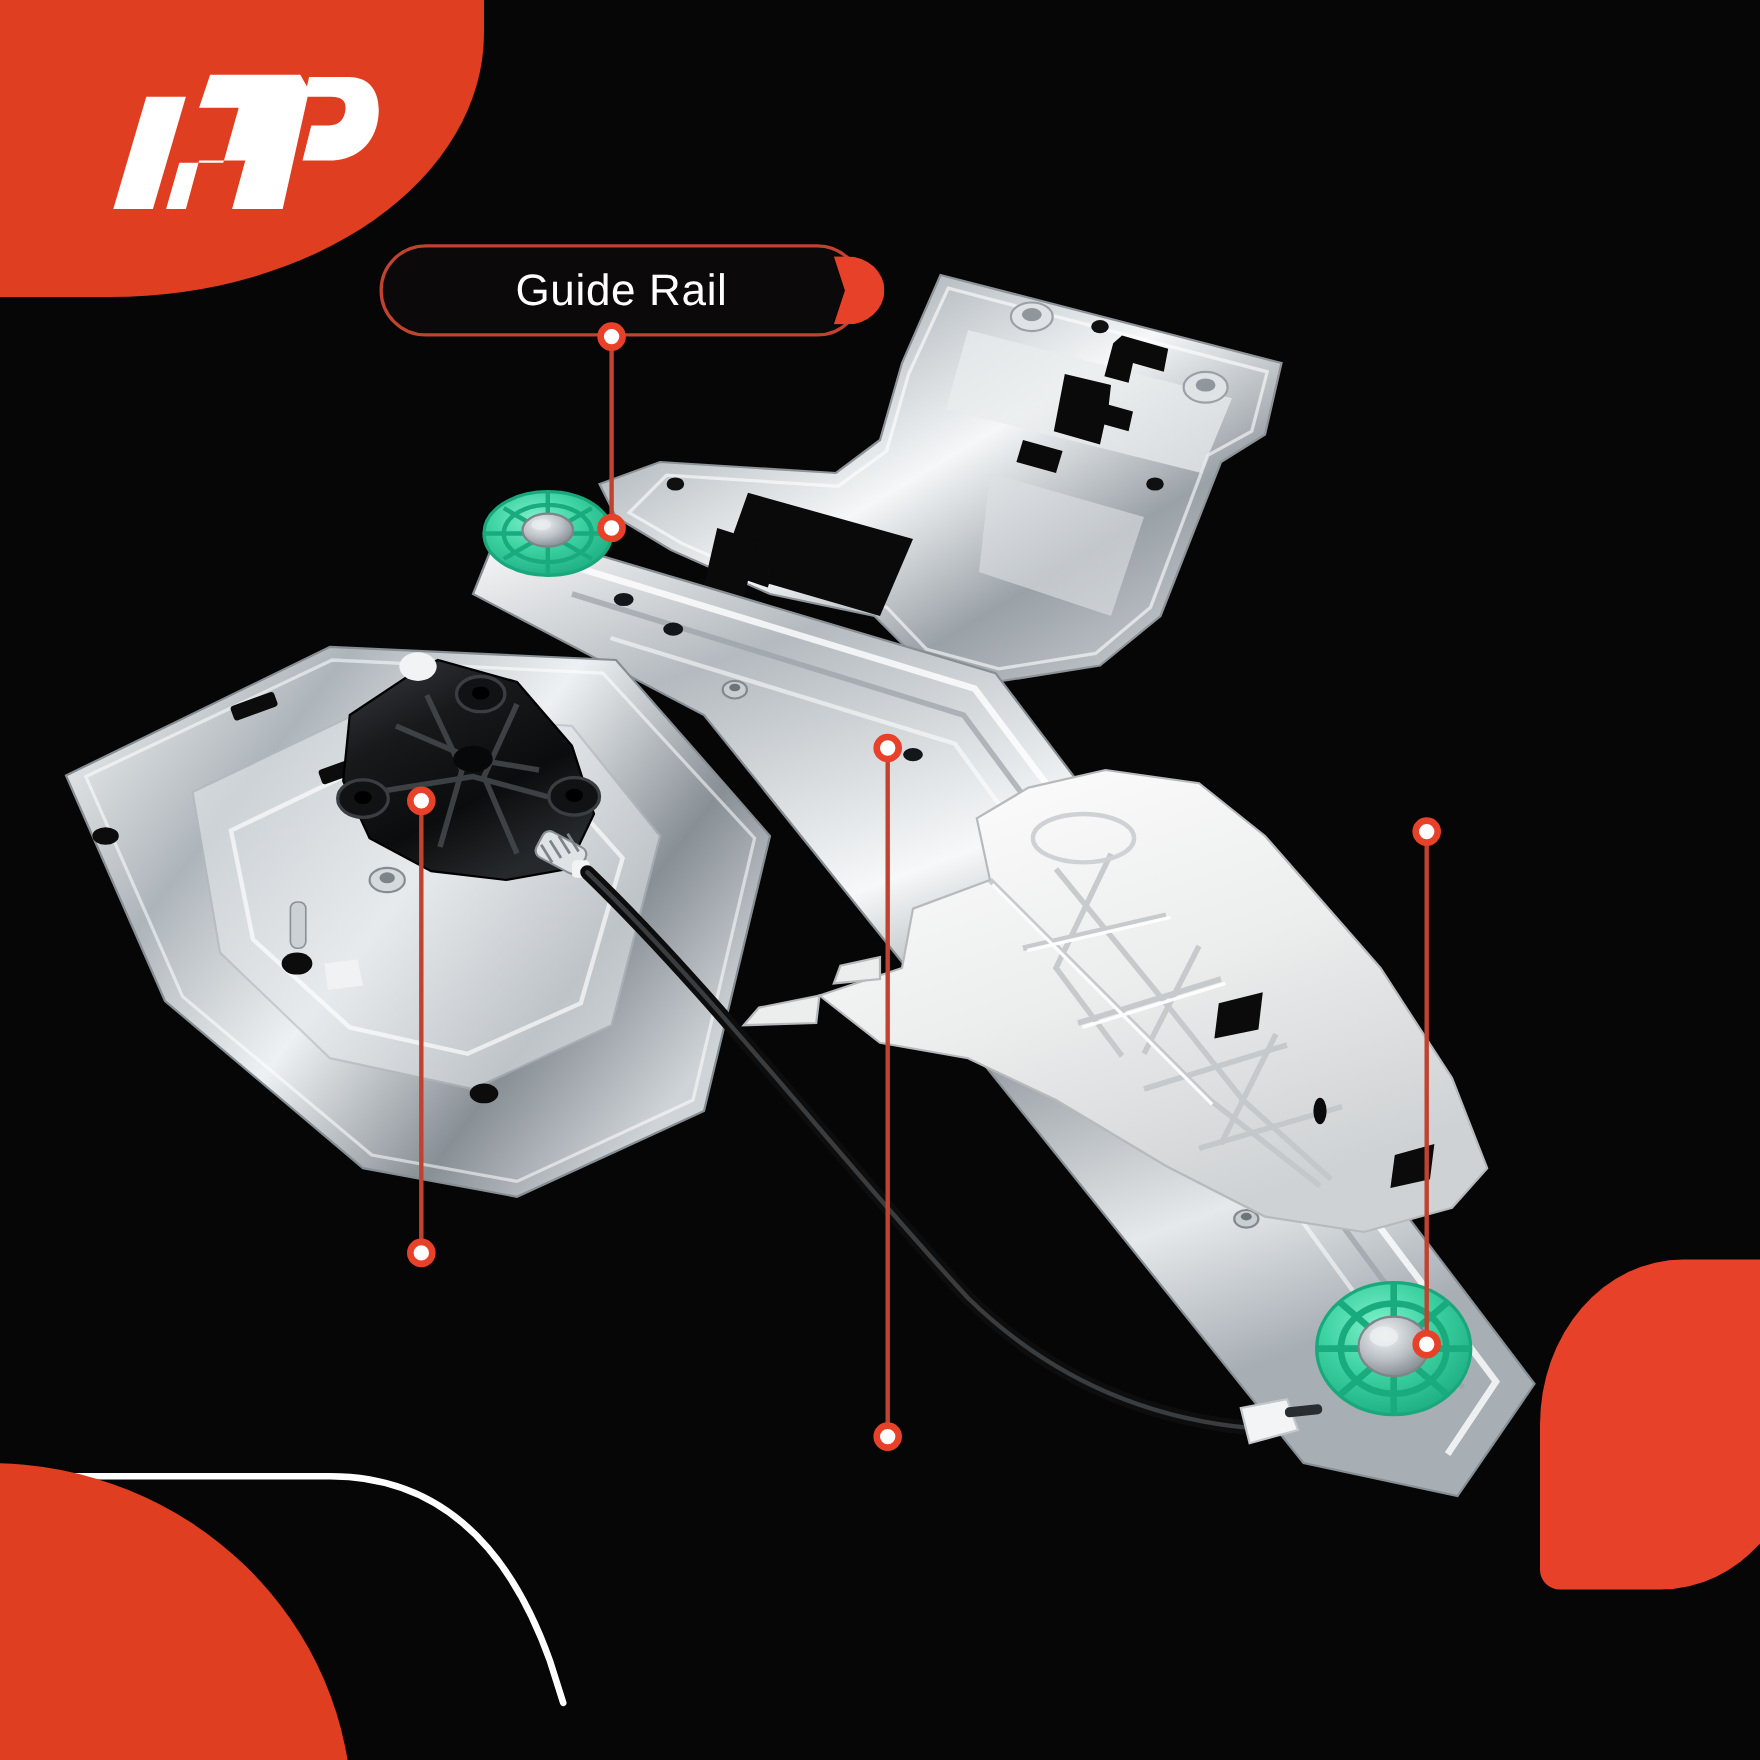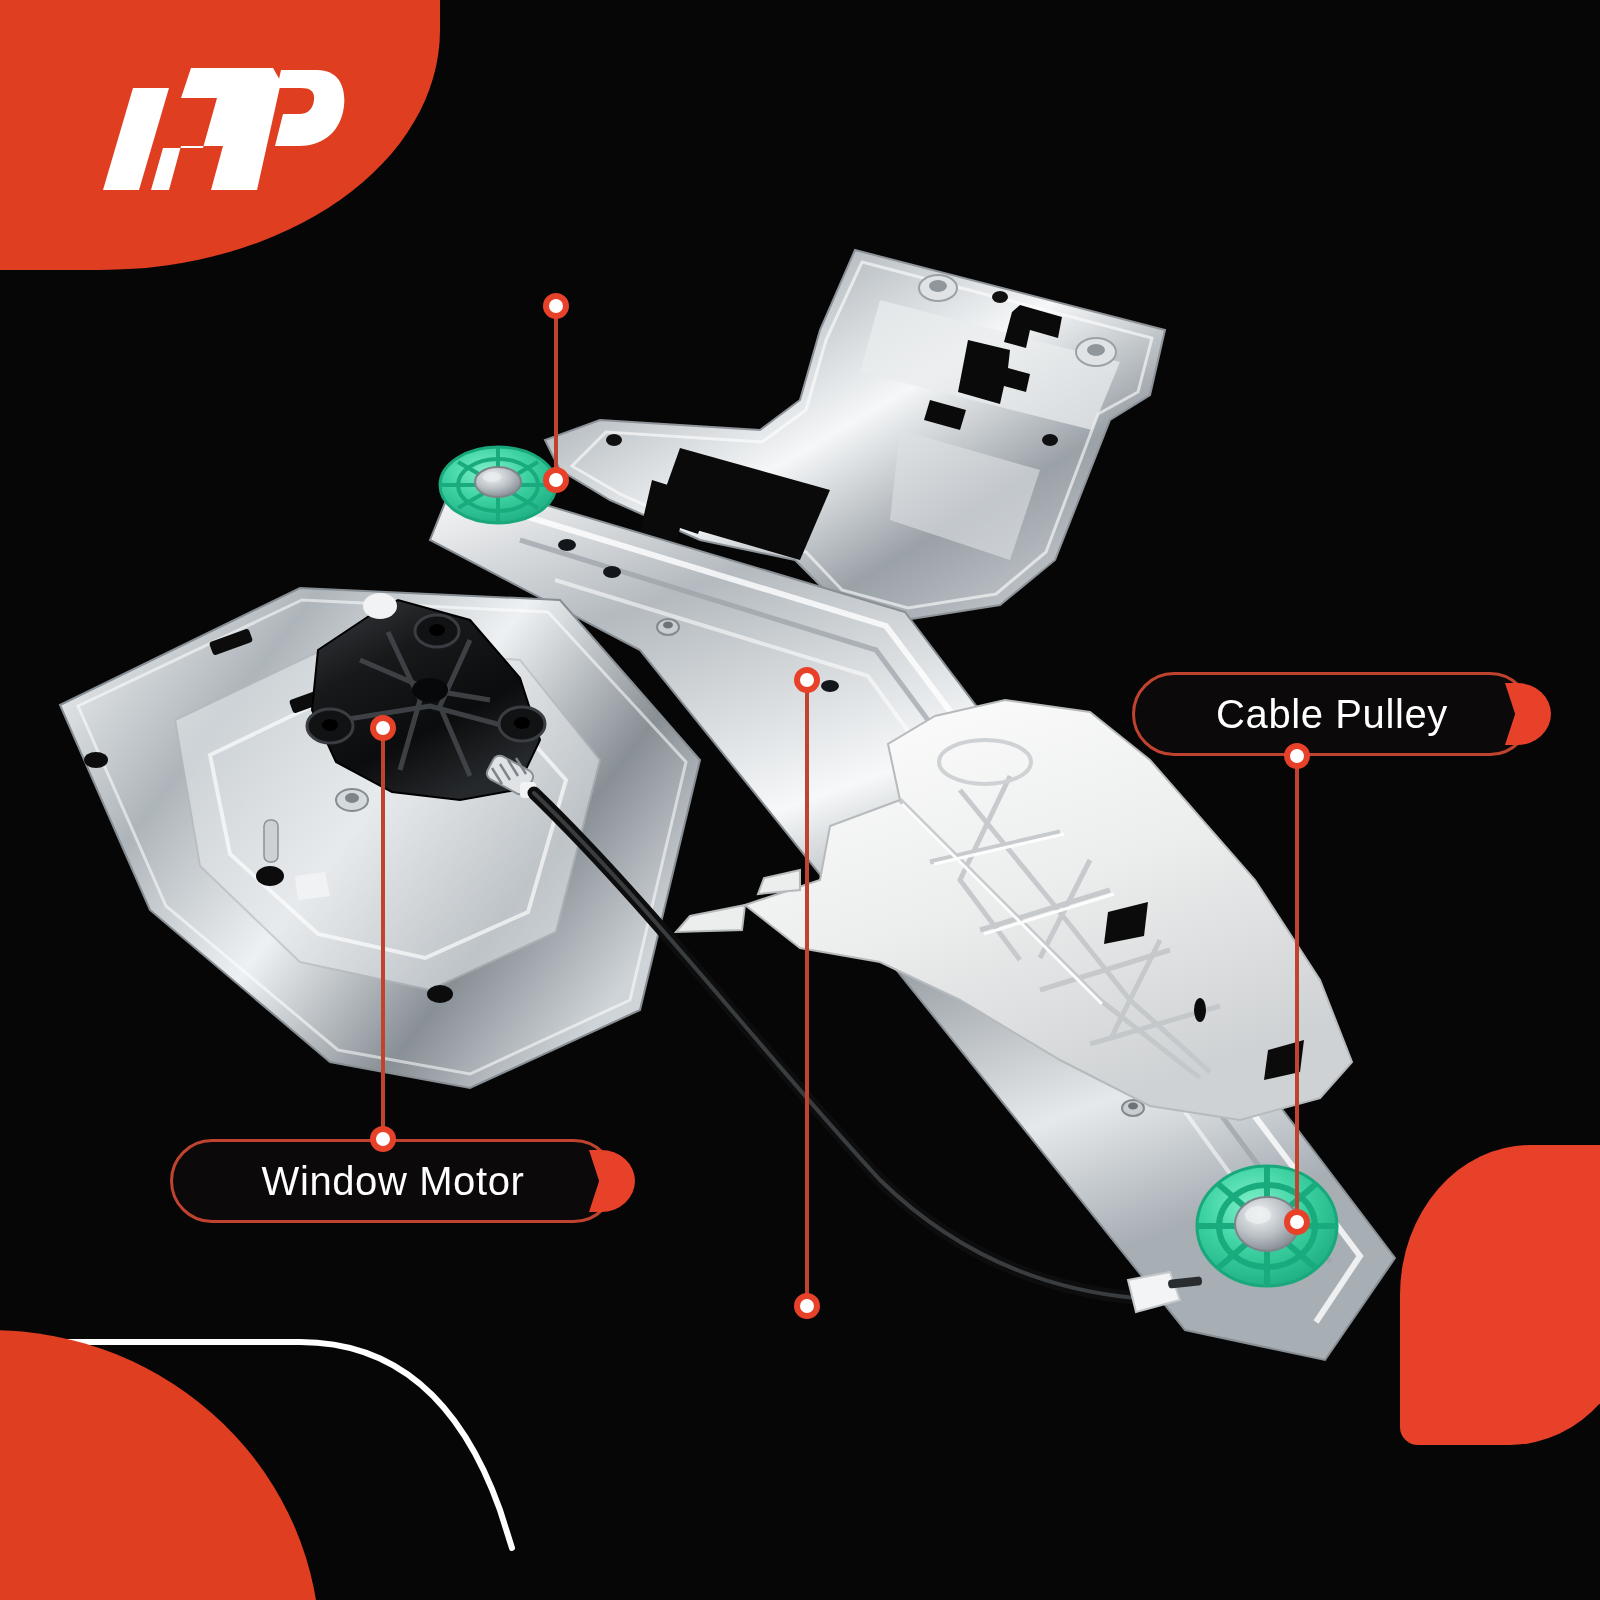--- a/index.html
+++ b/index.html
@@ -292,36 +292,32 @@
     </svg>
   </div>
 
   <svg class="corner-outline" viewBox="0 0 600 340">
     <path d="M118 42 L360 42 C470 42 528 120 560 210 L572 248" fill="none" stroke="#ffffff" stroke-width="6" stroke-linecap="round"></path>
     <path d="M118 42 C142 90 152 118 158 152" fill="none" stroke="#ffffff" stroke-width="6" stroke-linecap="round"></path>
   </svg>
   <div class="corner-red"></div>
   <div class="right-red"></div>
 
+  <div class="pill" style="left:345px; top:222px; width:440px;">
+    <span>Guide Rail</span>
+    <span class="cap"></span>
+  </div>
   <div class="lead-line lead-v" style="left:554px; top:306px; height:174px;"></div>
   <div class="dot" style="left:556px; top:306px;"></div>
   <div class="dot" style="left:556px; top:480px;"></div>
 
-  <div class="pill" style="left:1132px; top:672px; width:400px;">
-    <span>Cable Pulley</span>
-    <span class="cap"></span>
-  </div>
   <div class="lead-line lead-v" style="left:1295px; top:756px; height:466px;"></div>
   <div class="dot" style="left:1297px; top:756px;"></div>
   <div class="dot" style="left:1297px; top:1222px;"></div>
 
-  <div class="pill" style="left:170px; top:1139px; width:446px;">
-    <span>Window Motor</span>
-    <span class="cap"></span>
-  </div>
   <div class="lead-line lead-v" style="left:381px; top:728px; height:411px;"></div>
   <div class="dot" style="left:383px; top:728px;"></div>
   <div class="dot" style="left:383px; top:1139px;"></div>
 
   <div class="lead-line lead-v" style="left:805px; top:680px; height:626px;"></div>
   <div class="dot" style="left:807px; top:680px;"></div>
   <div class="dot" style="left:807px; top:1306px;"></div>
 
 </div>
 

